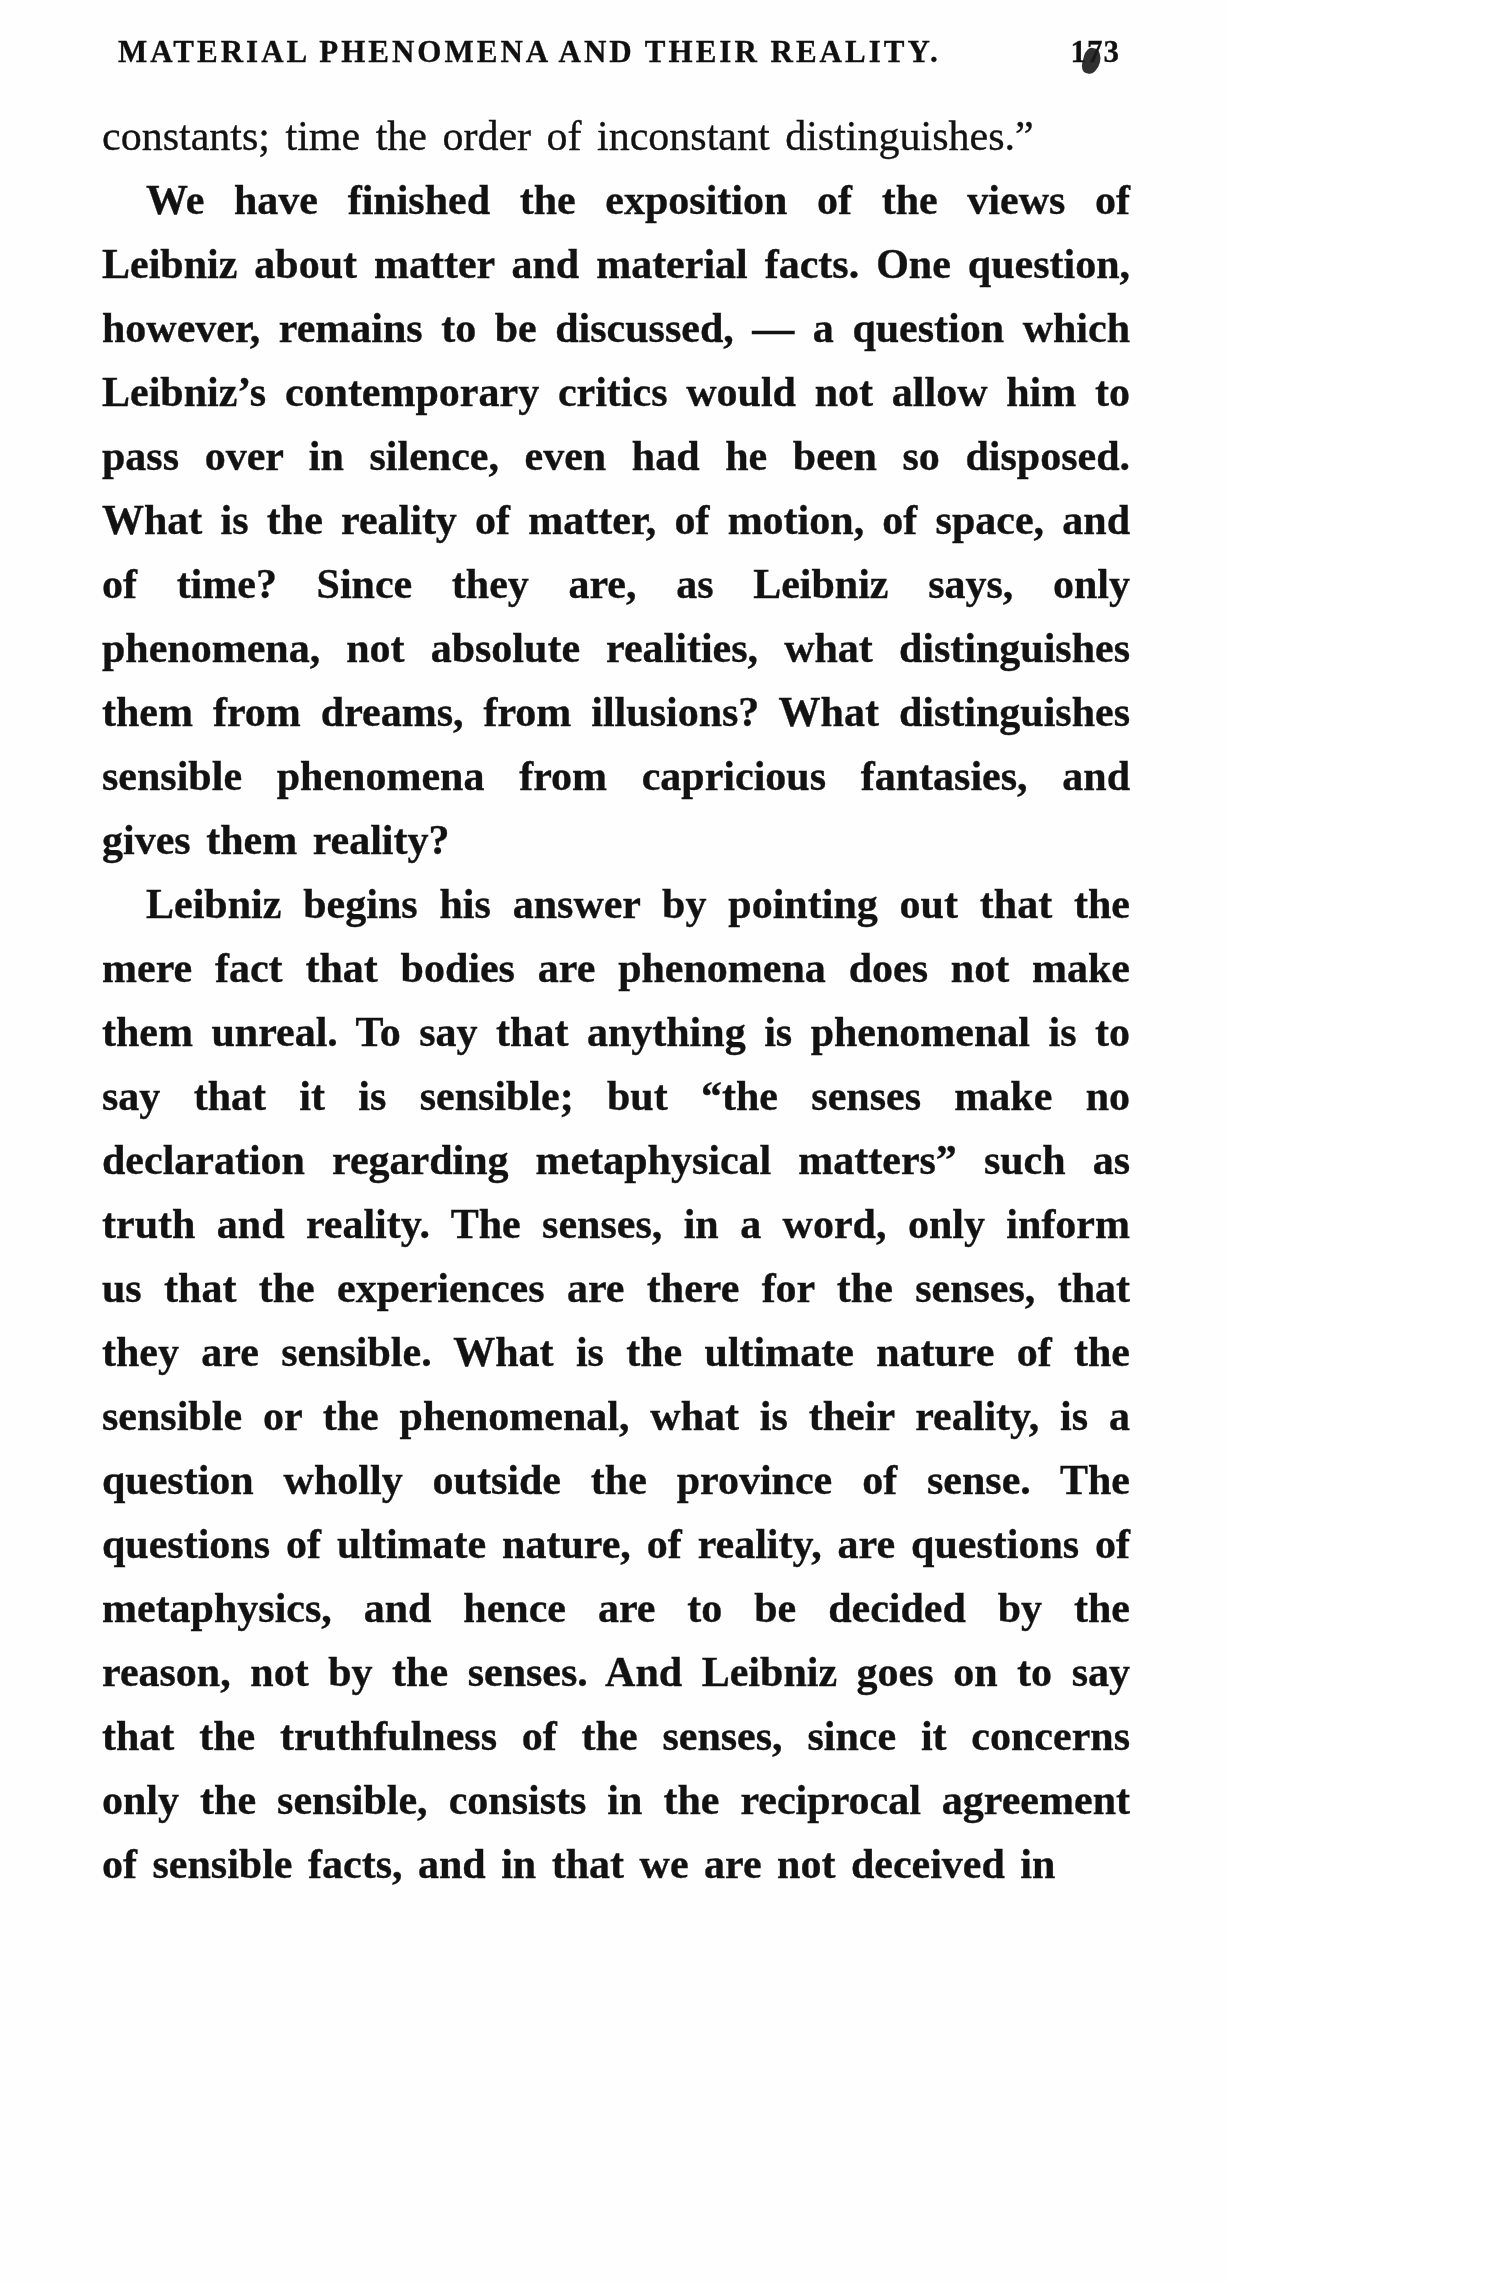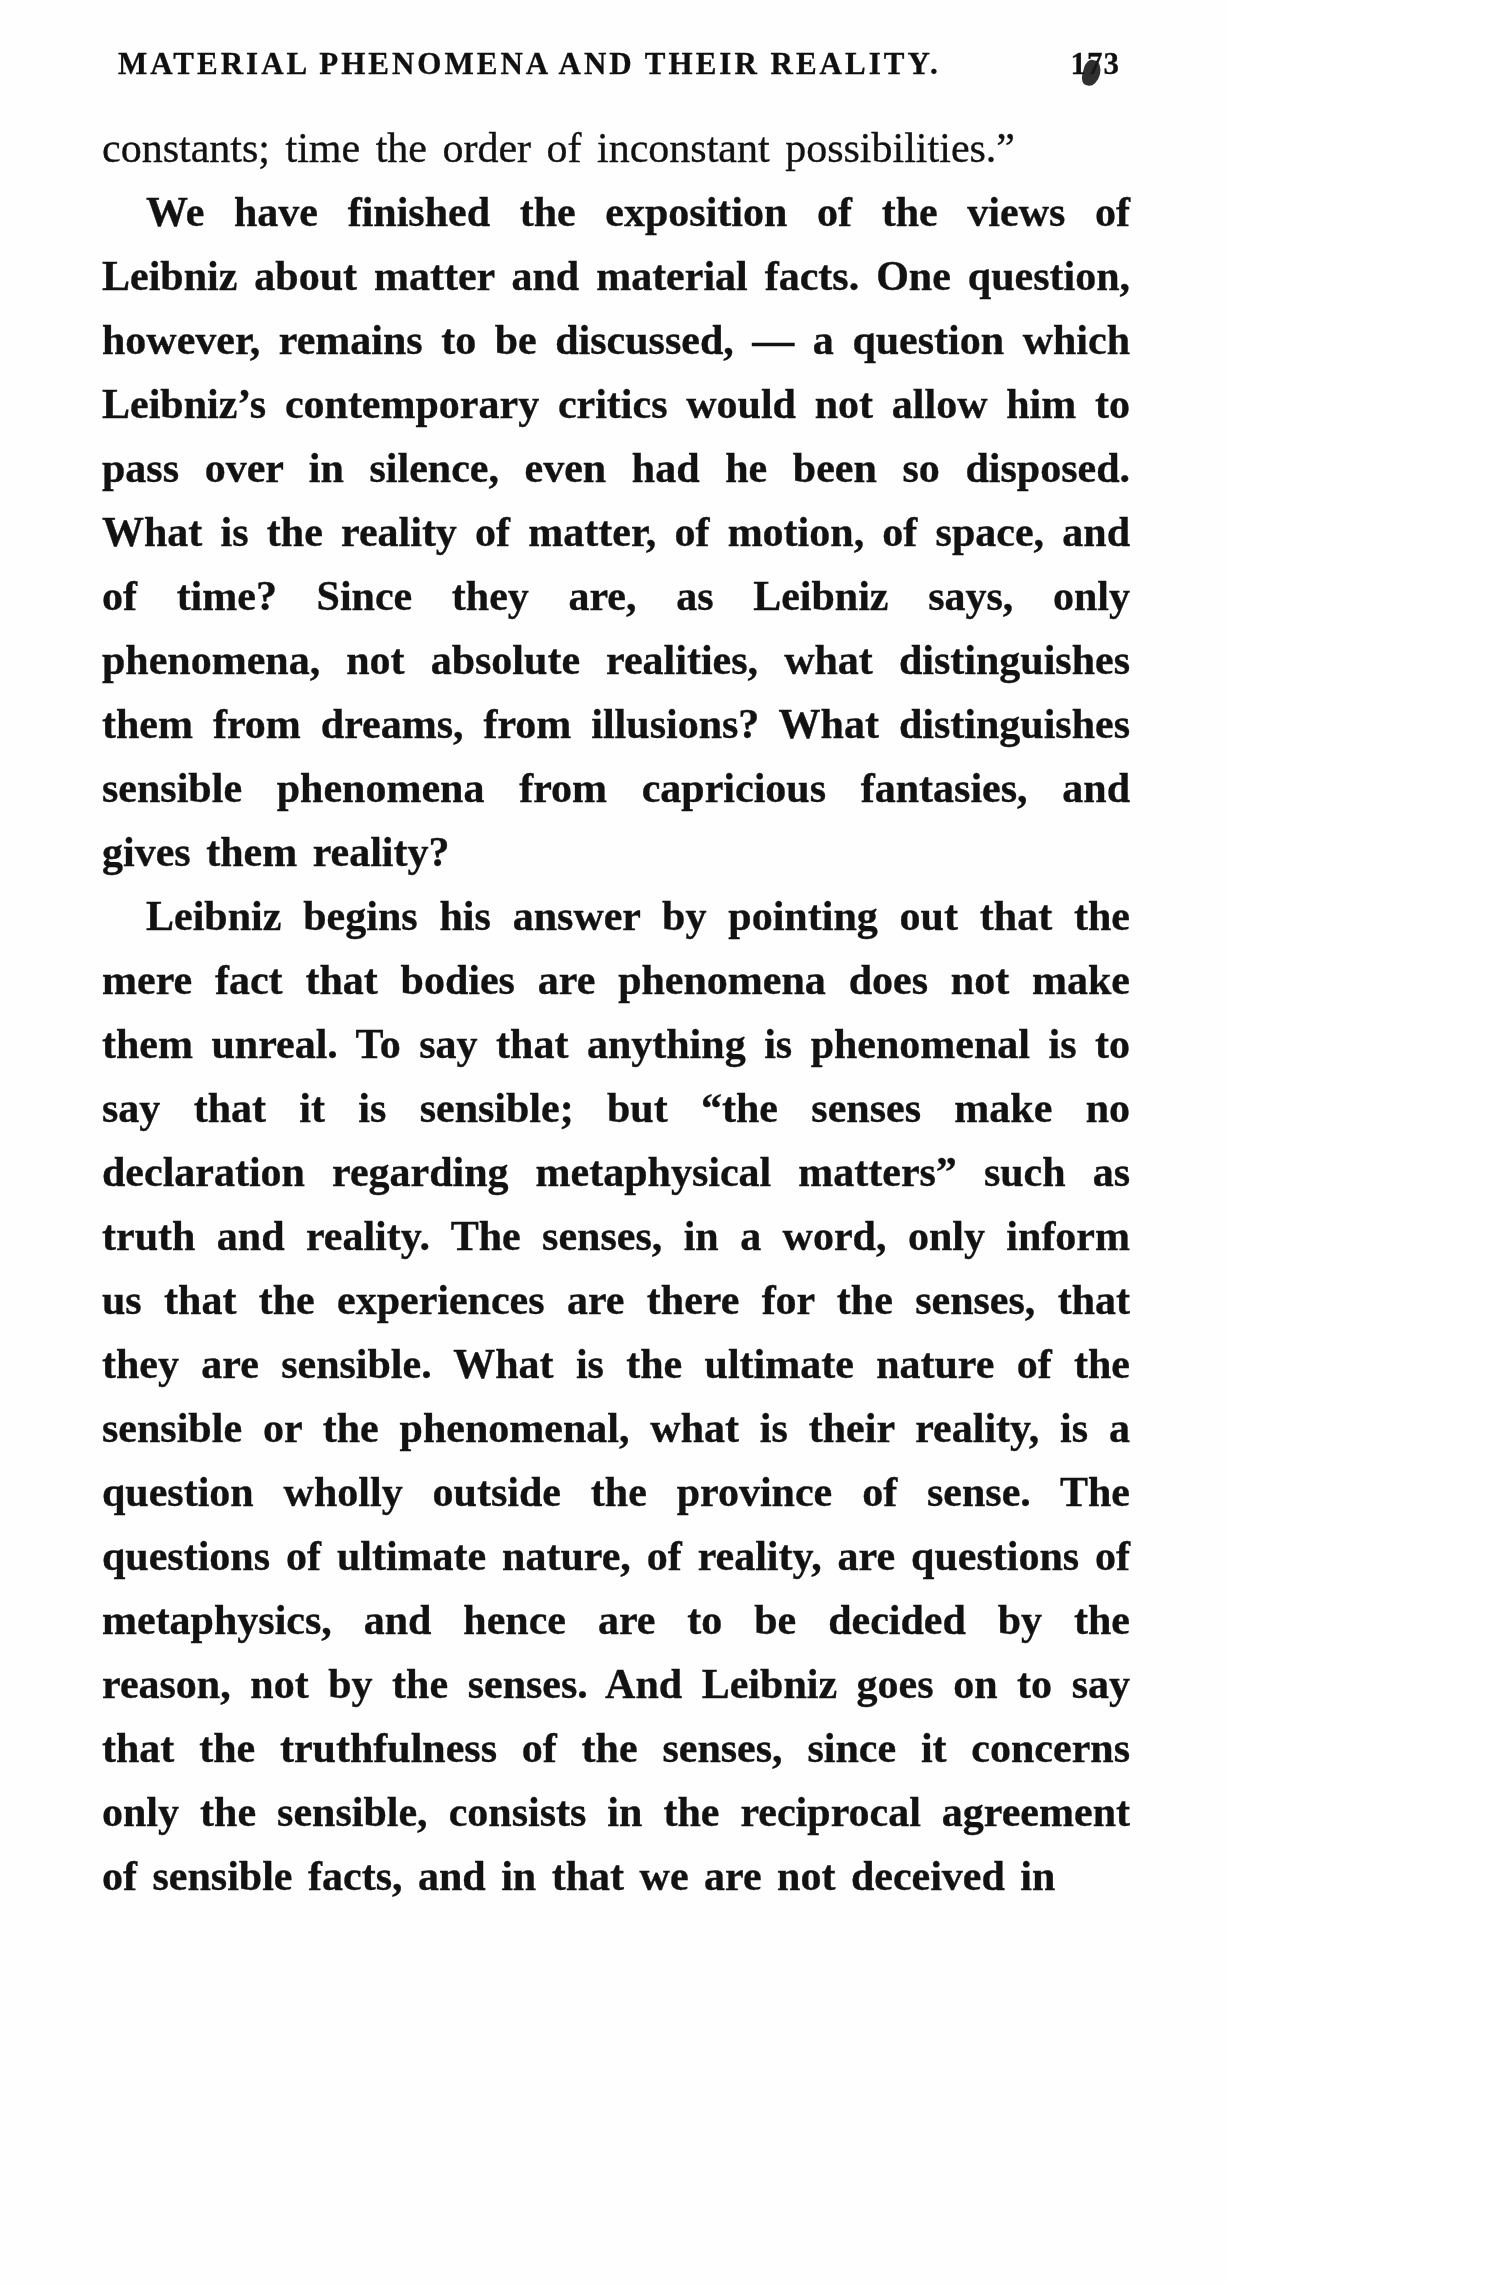--- a/index.html
+++ b/index.html
@@ -12,21 +12,21 @@
     background: #ffffff;
     font-family: "Liberation Serif", serif;
     color: #121212;
     overflow: hidden;
   }
   .page {
     position: relative;
     box-sizing: border-box;
     width: 1228px;
     height: 2284px;
-    padding: 46px 98px 0 102px;
+    padding: 34px 98px 0 102px;
     background: #fefefe;
   }
   .running-head {
     display: flex;
     justify-content: space-between;
     align-items: baseline;
     font-weight: bold;
     font-size: 31px;
     letter-spacing: 3px;
     padding: 0 10px 0 16px;
@@ -75,18 +75,18 @@
   <div class="running-head">
     <span class="running-title">MATERIAL PHENOMENA AND THEIR REALITY.</span>
     <span class="page-number">
       <span>173</span>
       <span class="ink-smudge"></span>
     </span>
   </div>
 
   <div class="text-block">
 
-  <p class="para">constants; time the order of inconstant possibilities.”</p>
+  <p class="para">constants; time the order of inconstant distinguishes.”</p>
       <p class="para indent">We have finished the exposition of the views of Leibniz about matter and material facts. One question, however, remains to be discussed, — a question which Leibniz’s contemporary critics would not allow him to pass over in silence, even had he been so disposed. What is the reality of matter, of motion, of space, and of time? Since they are, as Leibniz says, only phenomena, not absolute realities, what distinguishes them from dreams, from illusions? What distinguishes sensible phenomena from capricious fantasies, and gives them reality?</p>
       <p class="para indent">Leibniz begins his answer by pointing out that the mere fact that bodies are phenomena does not make them unreal. To say that anything is phenomenal is to say that it is sensible; but “the senses make no declaration regarding metaphysical matters” such as truth and reality. The senses, in a word, only inform us that the experiences are there for the senses, that they are sensible. What is the ultimate nature of the sensible or the phenomenal, what is their reality, is a question wholly outside the province of sense. The questions of ultimate nature, of reality, are questions of metaphysics, and hence are to be decided by the reason, not by the senses. And Leibniz goes on to say that the truthfulness of the senses, since it concerns only the sensible, consists in the reciprocal agreement of sensible facts, and in that we are not deceived in</p>
     </div>
 
 </div>
 
 </body></html>

